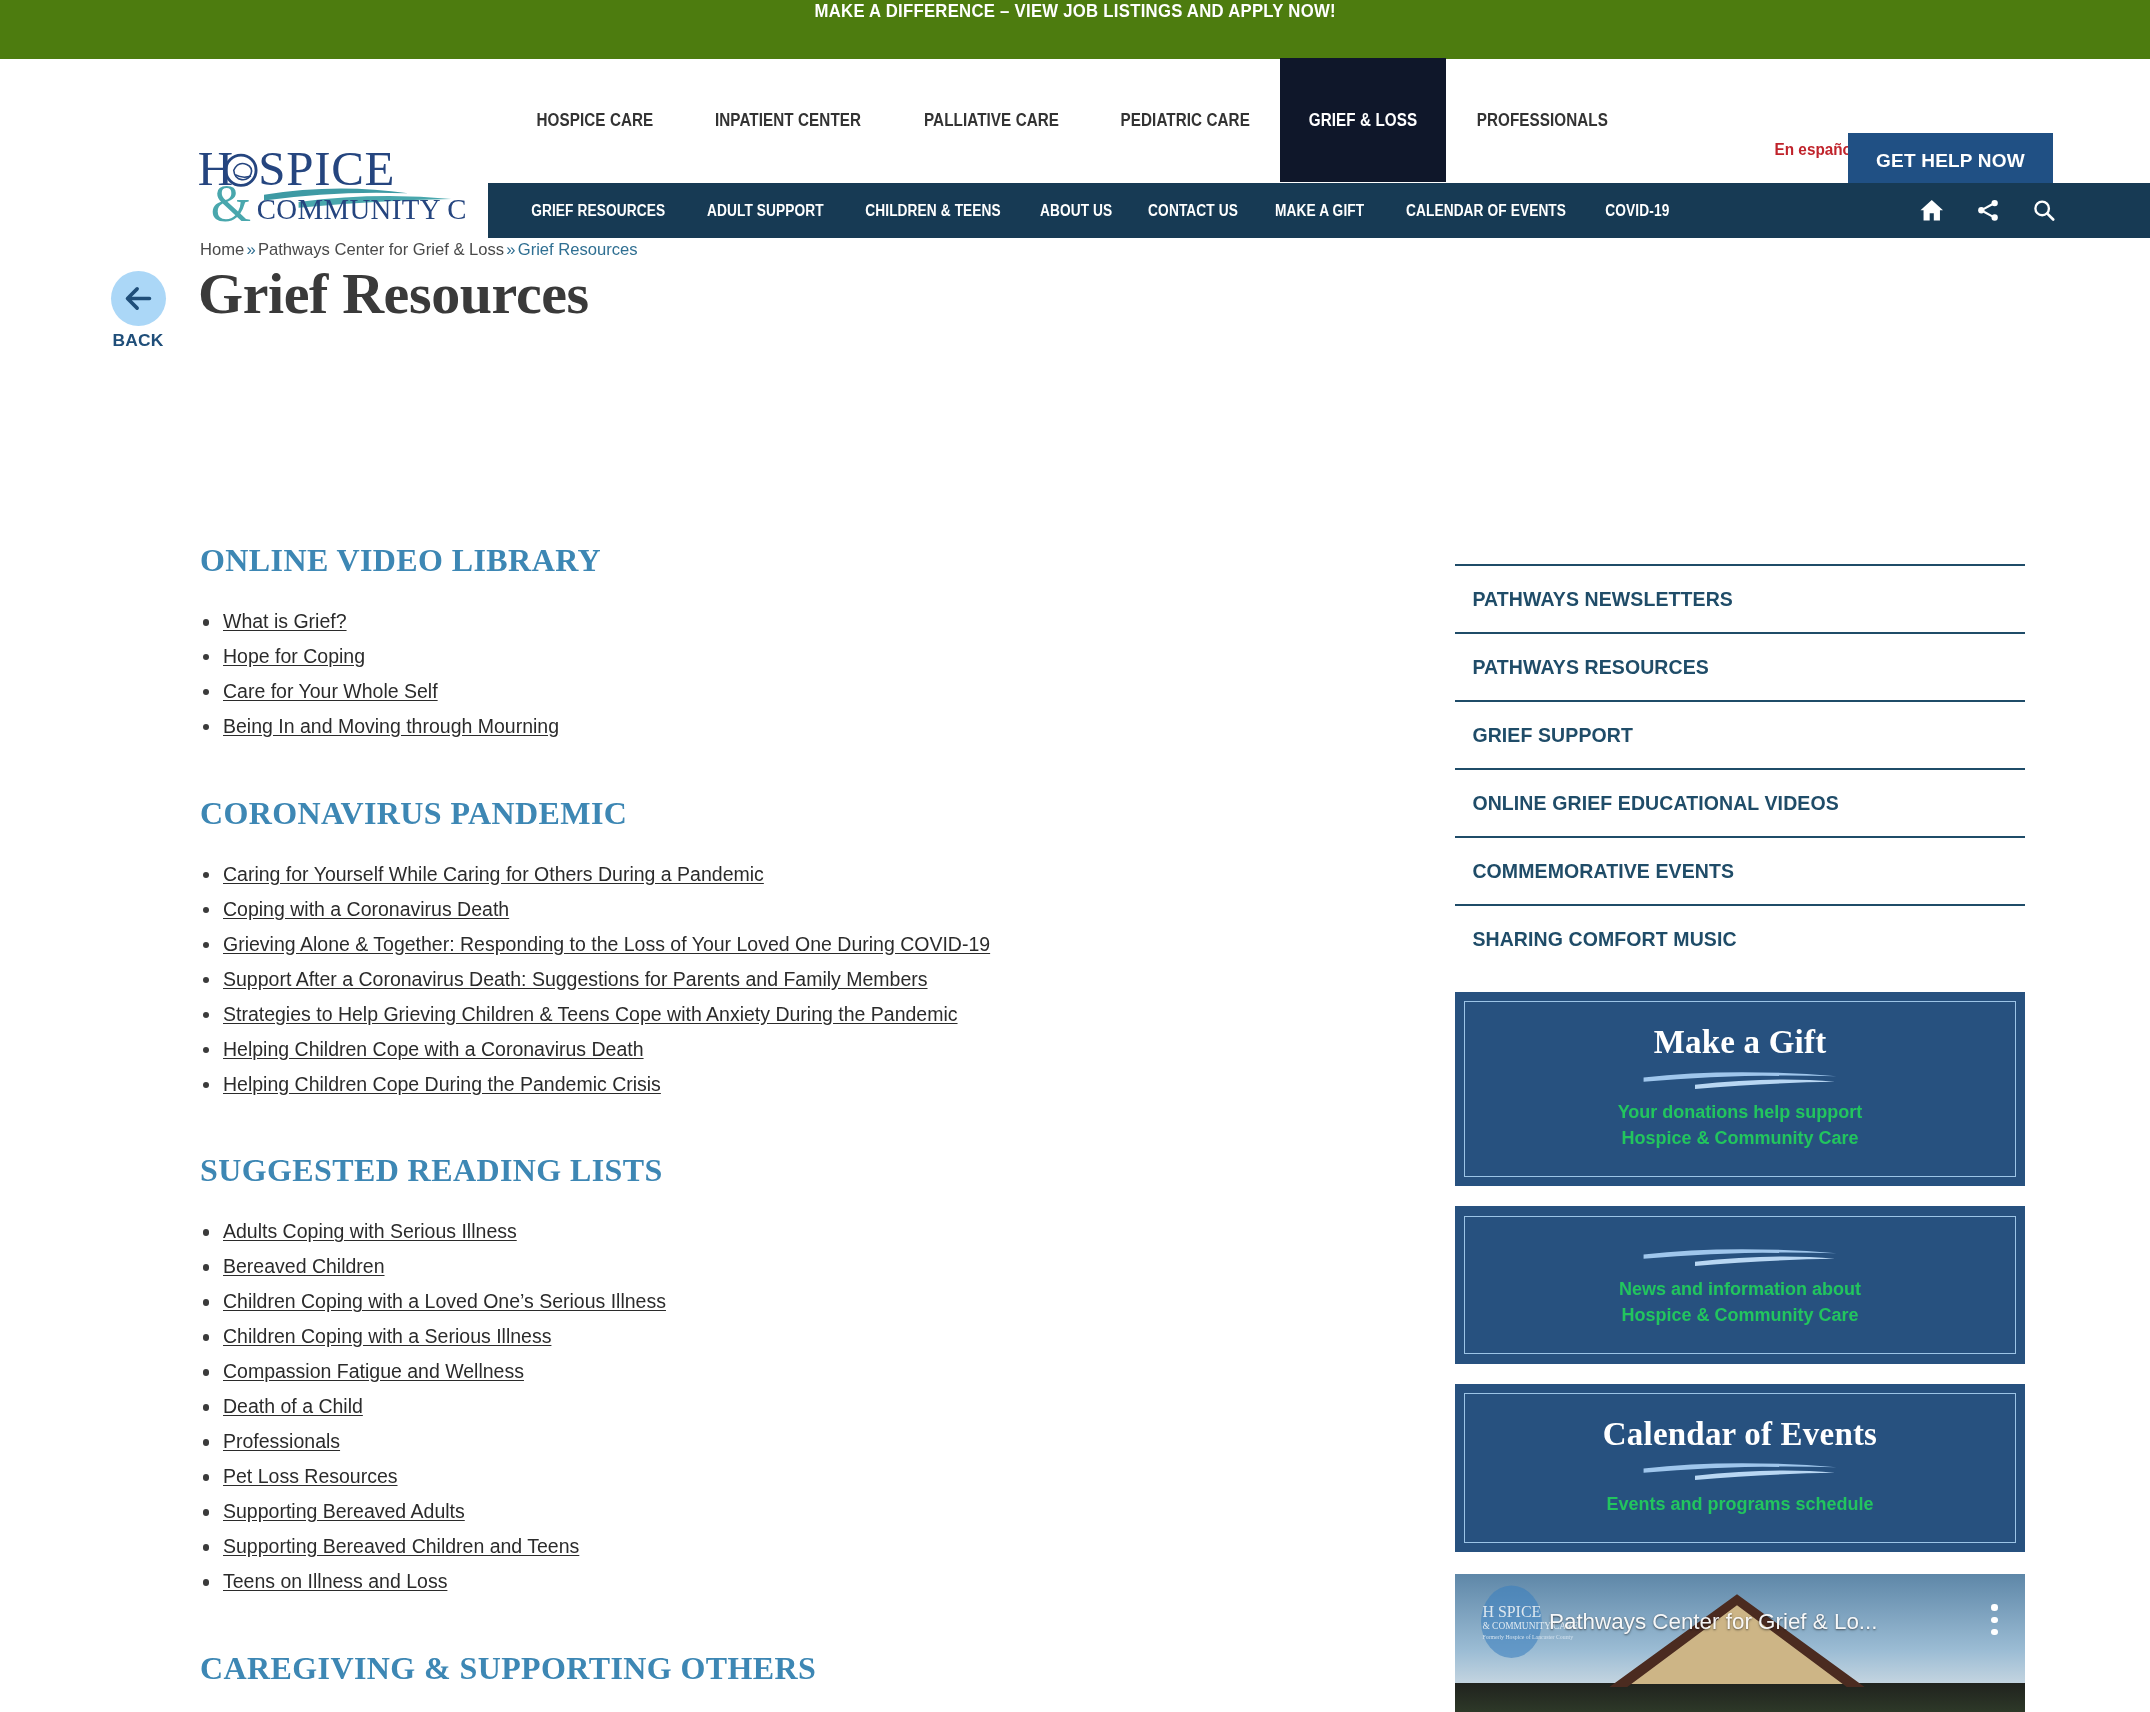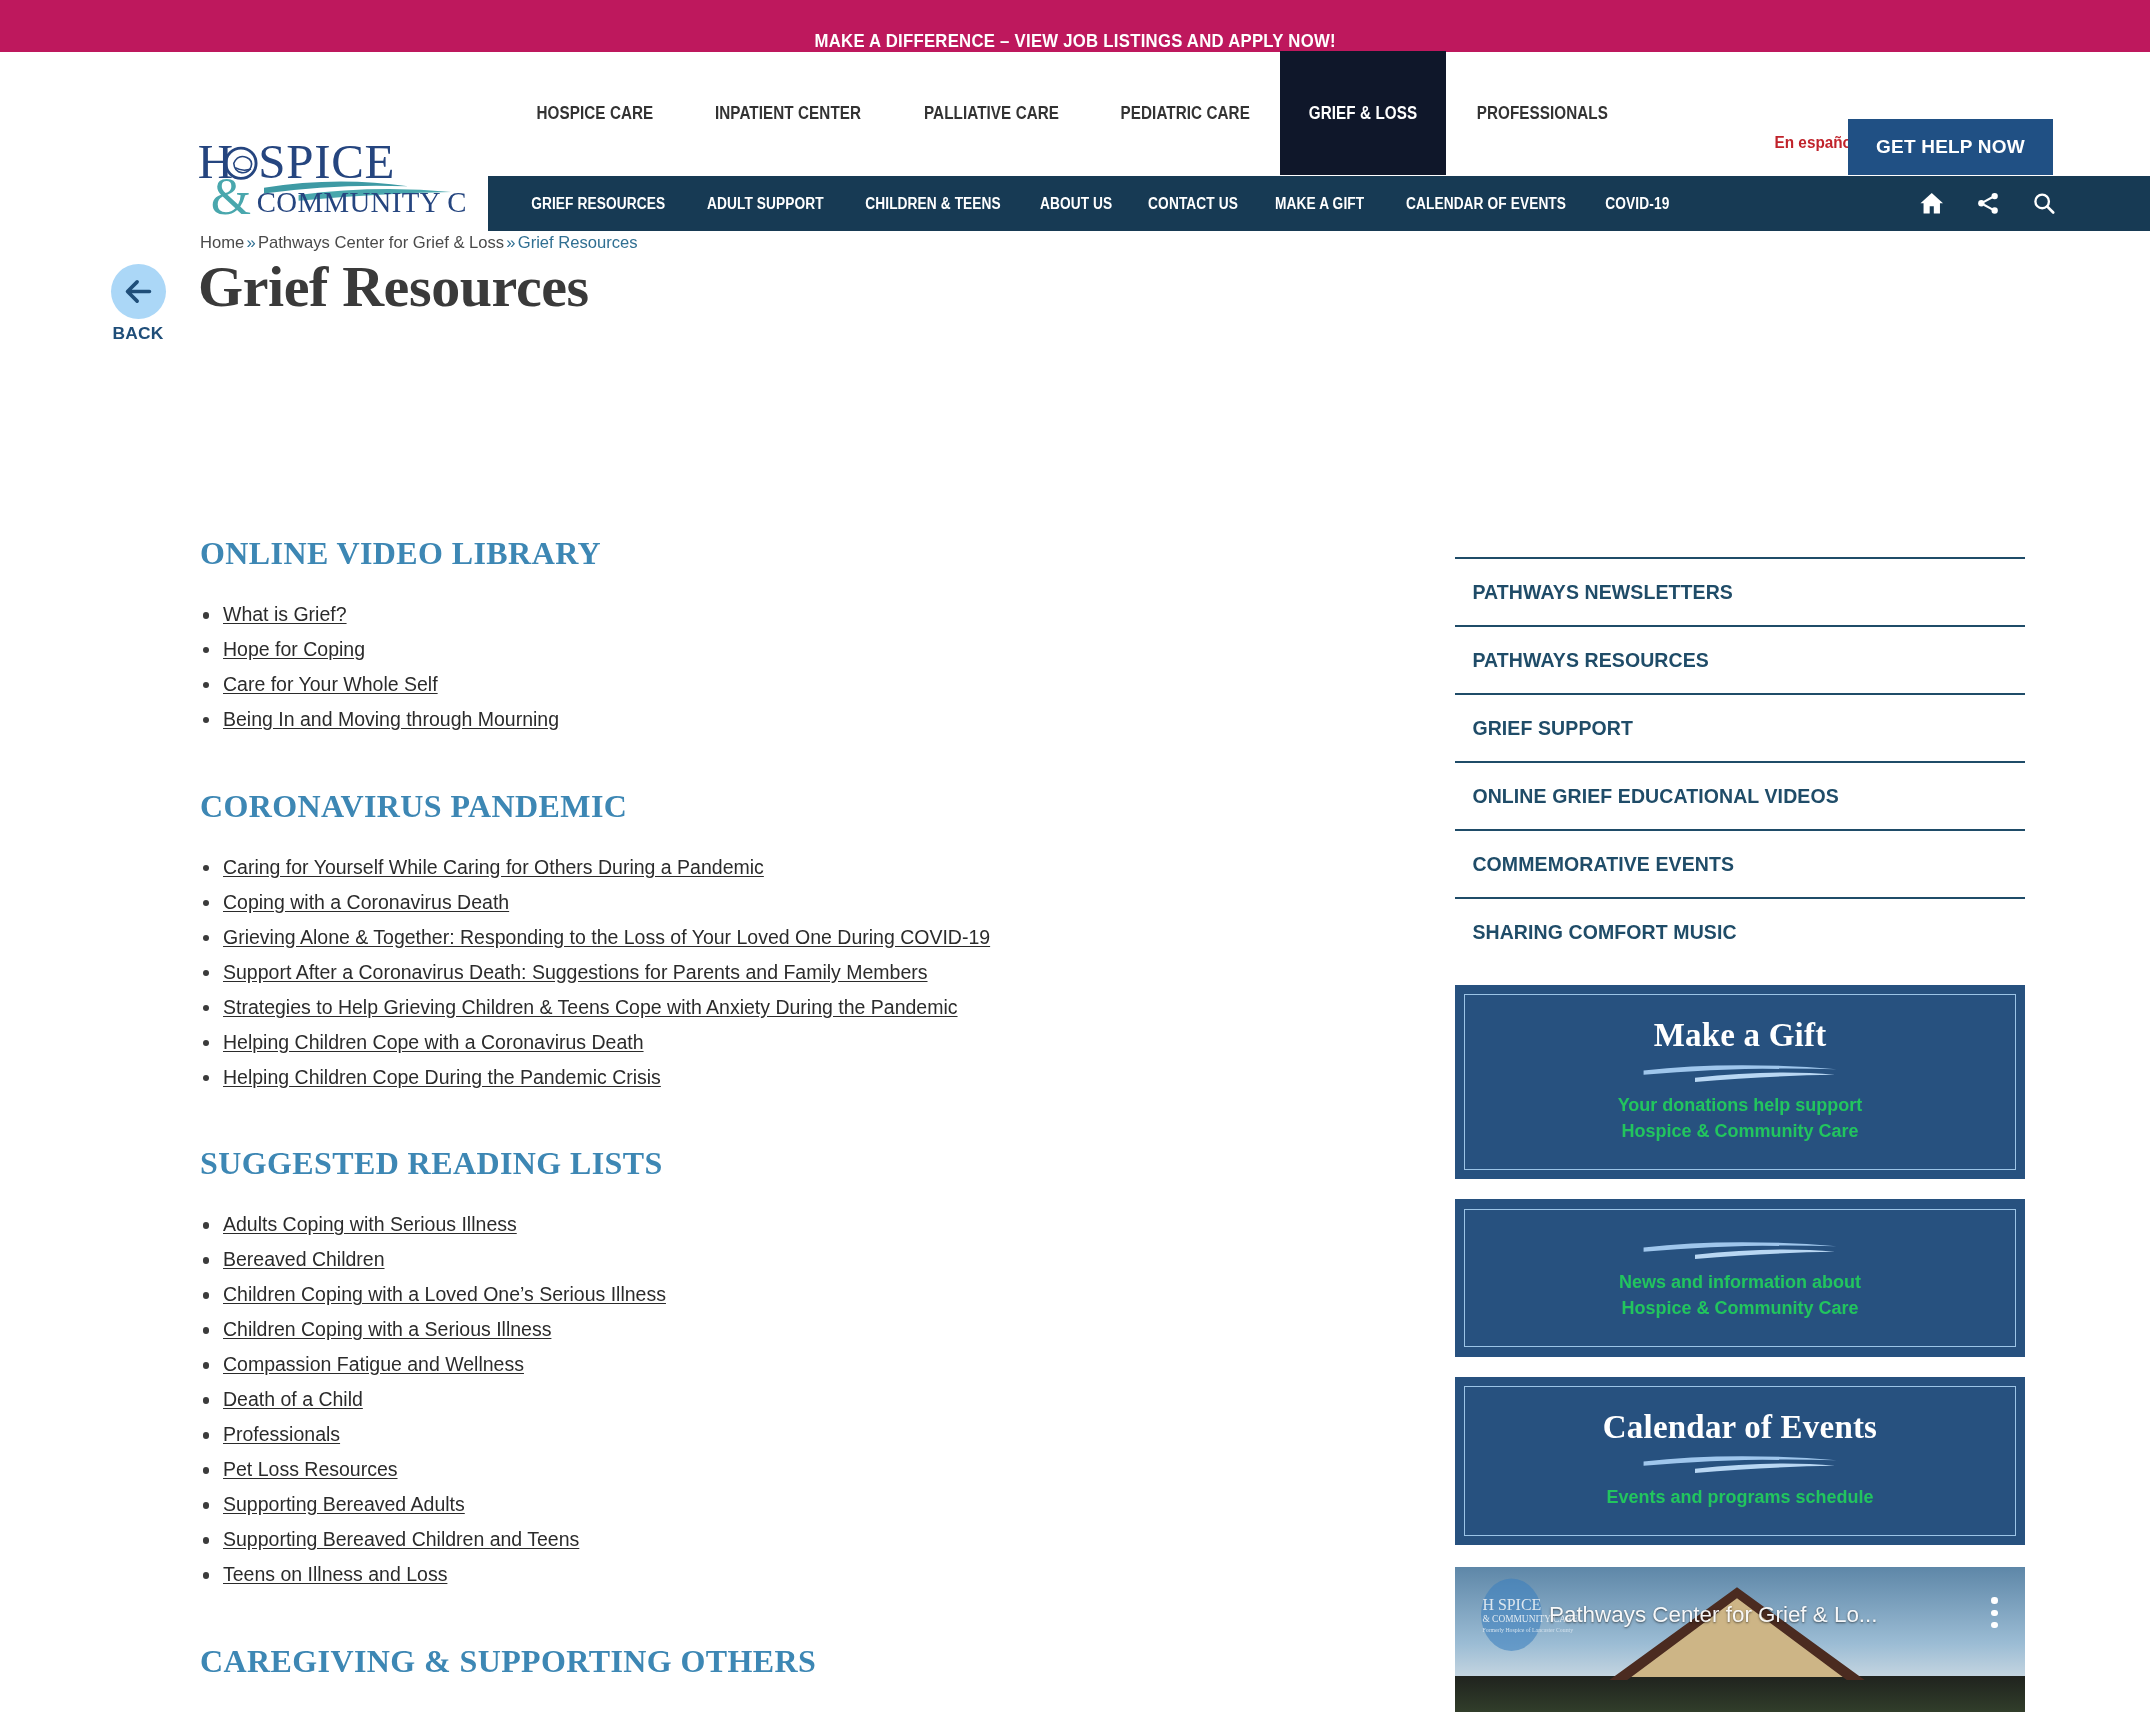--- a/index.html
+++ b/index.html
@@ -7,24 +7,24 @@
   html, body {
     width: 2151px;
     height: 1712px;
     overflow: hidden;
     background: #ffffff;
     font-family: "Liberation Sans", sans-serif;
   }
 
   
   .announce-bar {
-    height: 52px;
-    background: #be185d;
-    display: flex;
-    align-items: flex-end;
+    height: 59px;
+    background: #4d7c0f;
+    display: flex;
+    align-items: flex-start;
     justify-content: center;
   }
   .announce-text {
     color: #ffffff;
     font-size: 19px;
     font-weight: bold;
     letter-spacing: 0.3px;
     transform: scaleX(0.88);
   }
 
@@ -80,21 +80,21 @@
     color: #c0232b;
     font-size: 17.4px;
     font-weight: bold;
     cursor: pointer;
   }
   .lang-link span { display:block; transform: scaleX(0.88); }
 
   .help-btn {
     position: absolute;
     right: 98px;
-    top: 67px;
+    top: 74px;
     width: 205px;
     height: 56px;
     background: #205084;
     color: #ffffff;
     font-size: 19px;
     font-weight: bold;
     display: flex;
     align-items: center;
     justify-content: center;
     letter-spacing: 0.2px;

